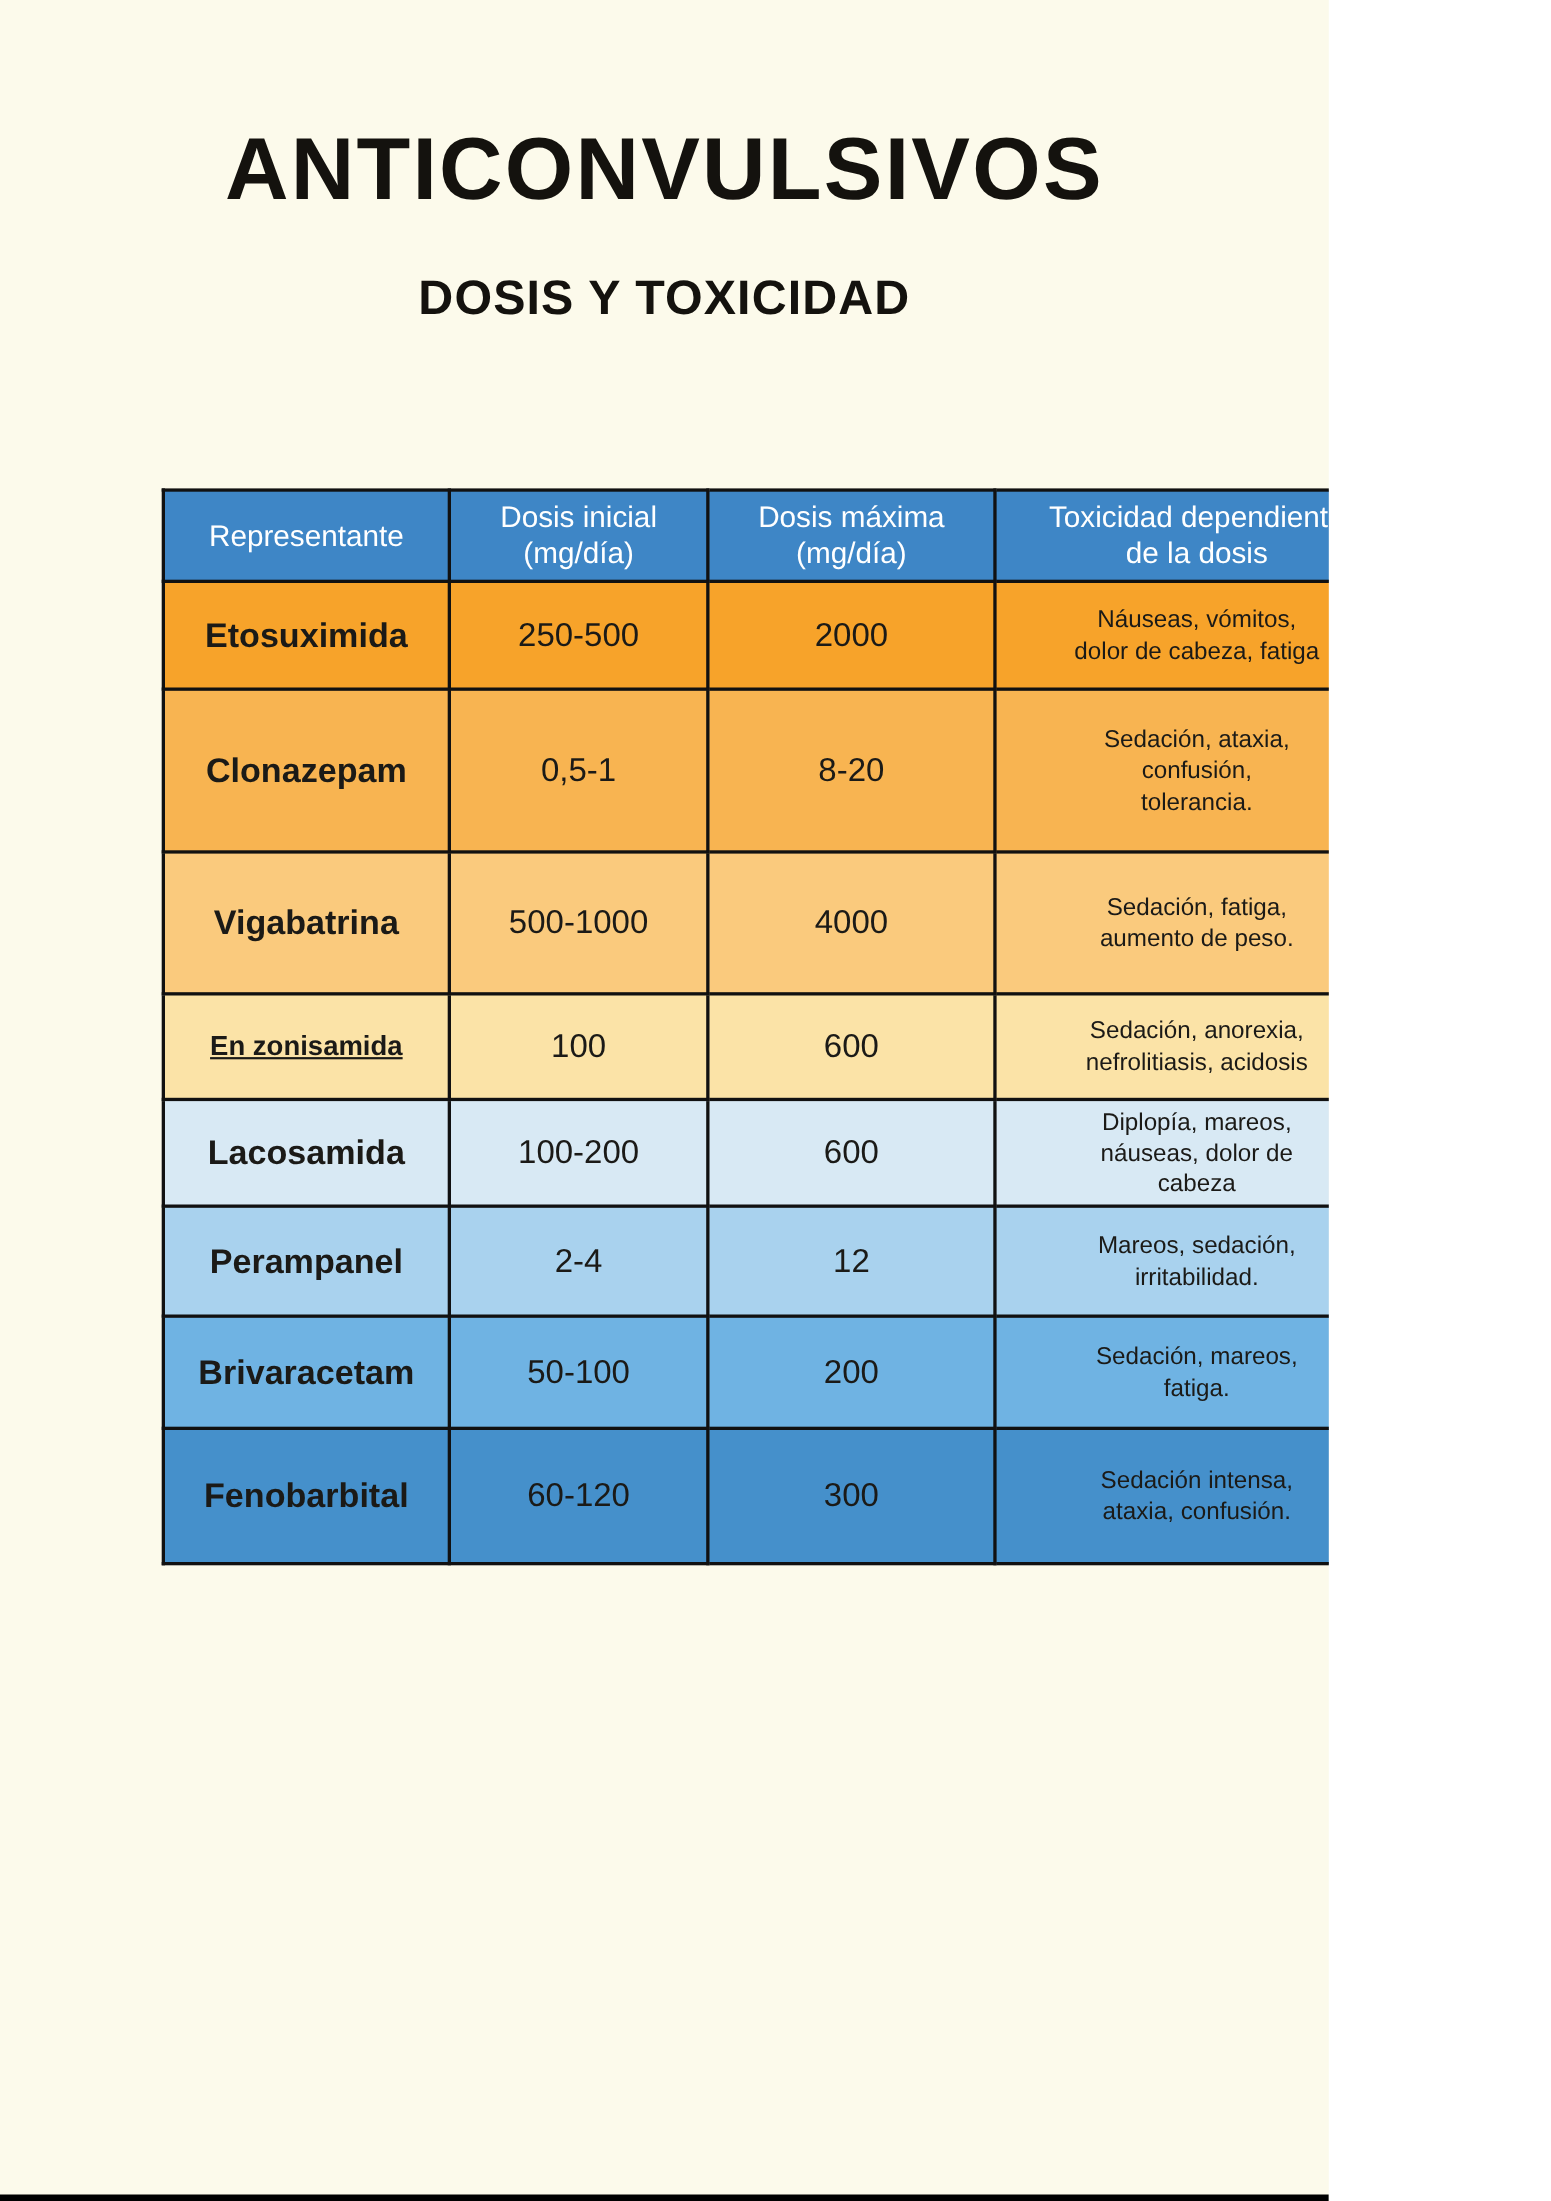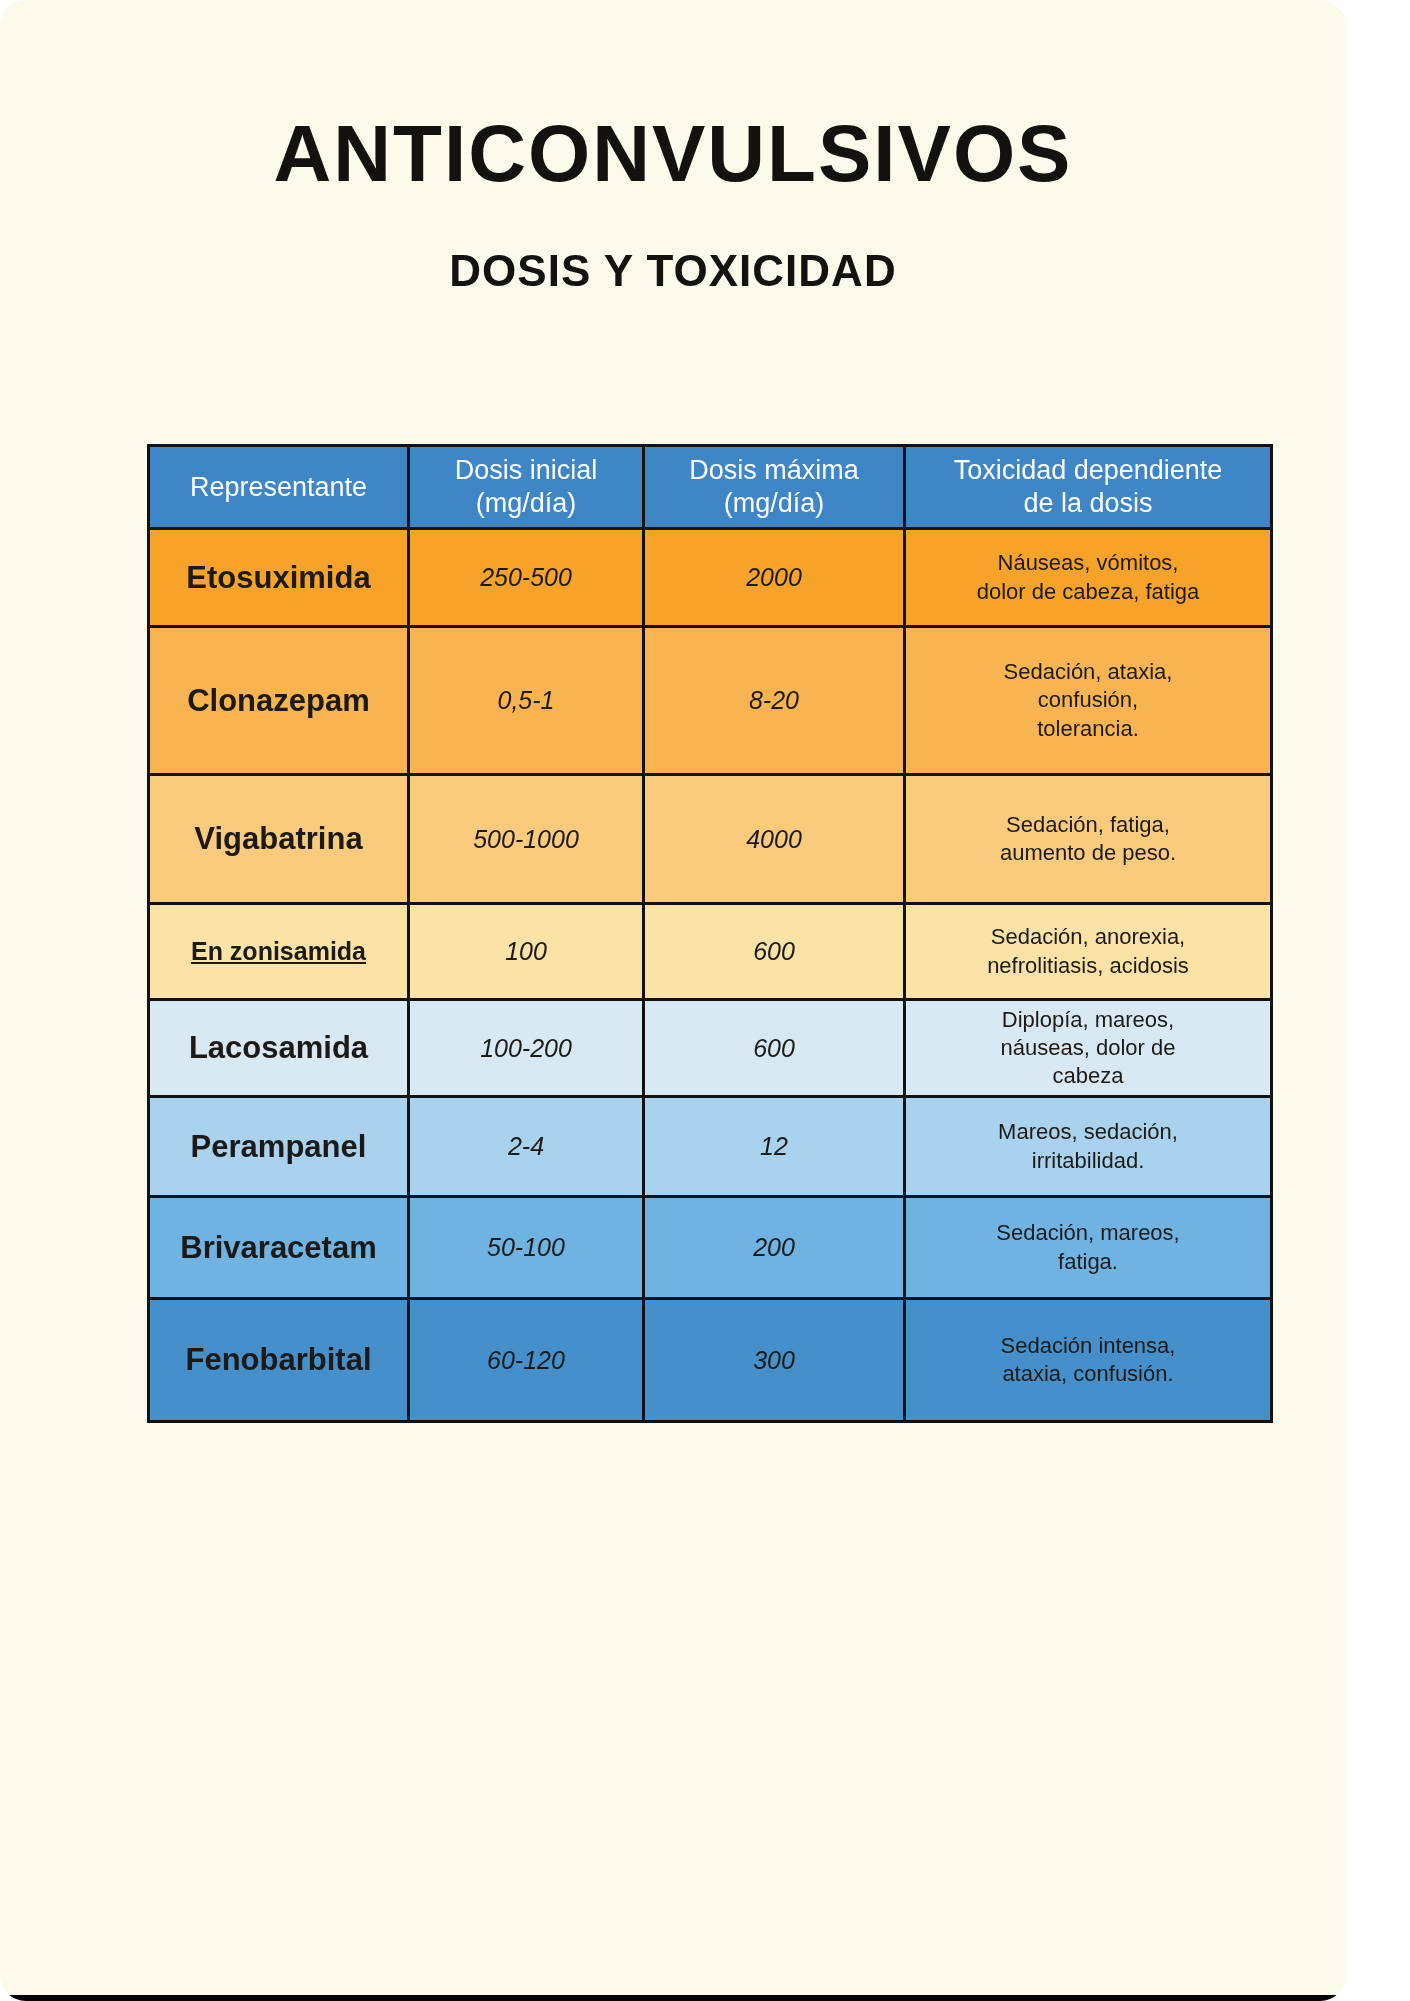--- a/index.html
+++ b/index.html
@@ -1,25 +1,24 @@
 <!DOCTYPE html>
 <html><head>
 <meta charset="utf-8">
 <style>
   * { margin: 0; padding: 0; box-sizing: border-box; }
   html, body { width: 1410px; }
   body { font-family: "Liberation Sans", "DejaVu Sans", sans-serif; }
 
   .page {
     position: relative;
-    width: 1346px;
+    width: 1208px;
     height: 2001px;
     overflow: hidden;
     background: #FCFAEB; 
-    border-radius: 26px;
   }
 
   .page-title {
     position: absolute;
     top: 108px;
     left: 0;
     width: 100%;
     text-align: center;
     font-size: 80px;
     font-weight: bold;
@@ -63,21 +62,21 @@
   thead tr { height: 83px; }
   th {
     color: #ffffff;
     font-weight: normal;
     font-size: 27px;
     line-height: 1.22;
     white-space: pre-line;
   }
 
   td.drug { font-weight: bold; font-size: 31px; }
-  td.num  { font-size: 25px; font-style: italic; }
+  td.num  { font-size: 30px; }
   td.tox  { font-size: 22px; line-height: 1.28; white-space: pre-line; }
 
   tbody tr:nth-child(1) { height: 98px; }
   tbody tr:nth-child(2) { height: 148px; }
   tbody tr:nth-child(3) { height: 129px; }
   tbody tr:nth-child(4) { height: 96px; }
   tbody tr:nth-child(4) td.drug { font-size: 25px; text-decoration: underline; }
   tbody tr:nth-child(5) { height: 97px; }
   tbody tr:nth-child(6) { height: 100px; }
   tbody tr:nth-child(7) { height: 102px; }

